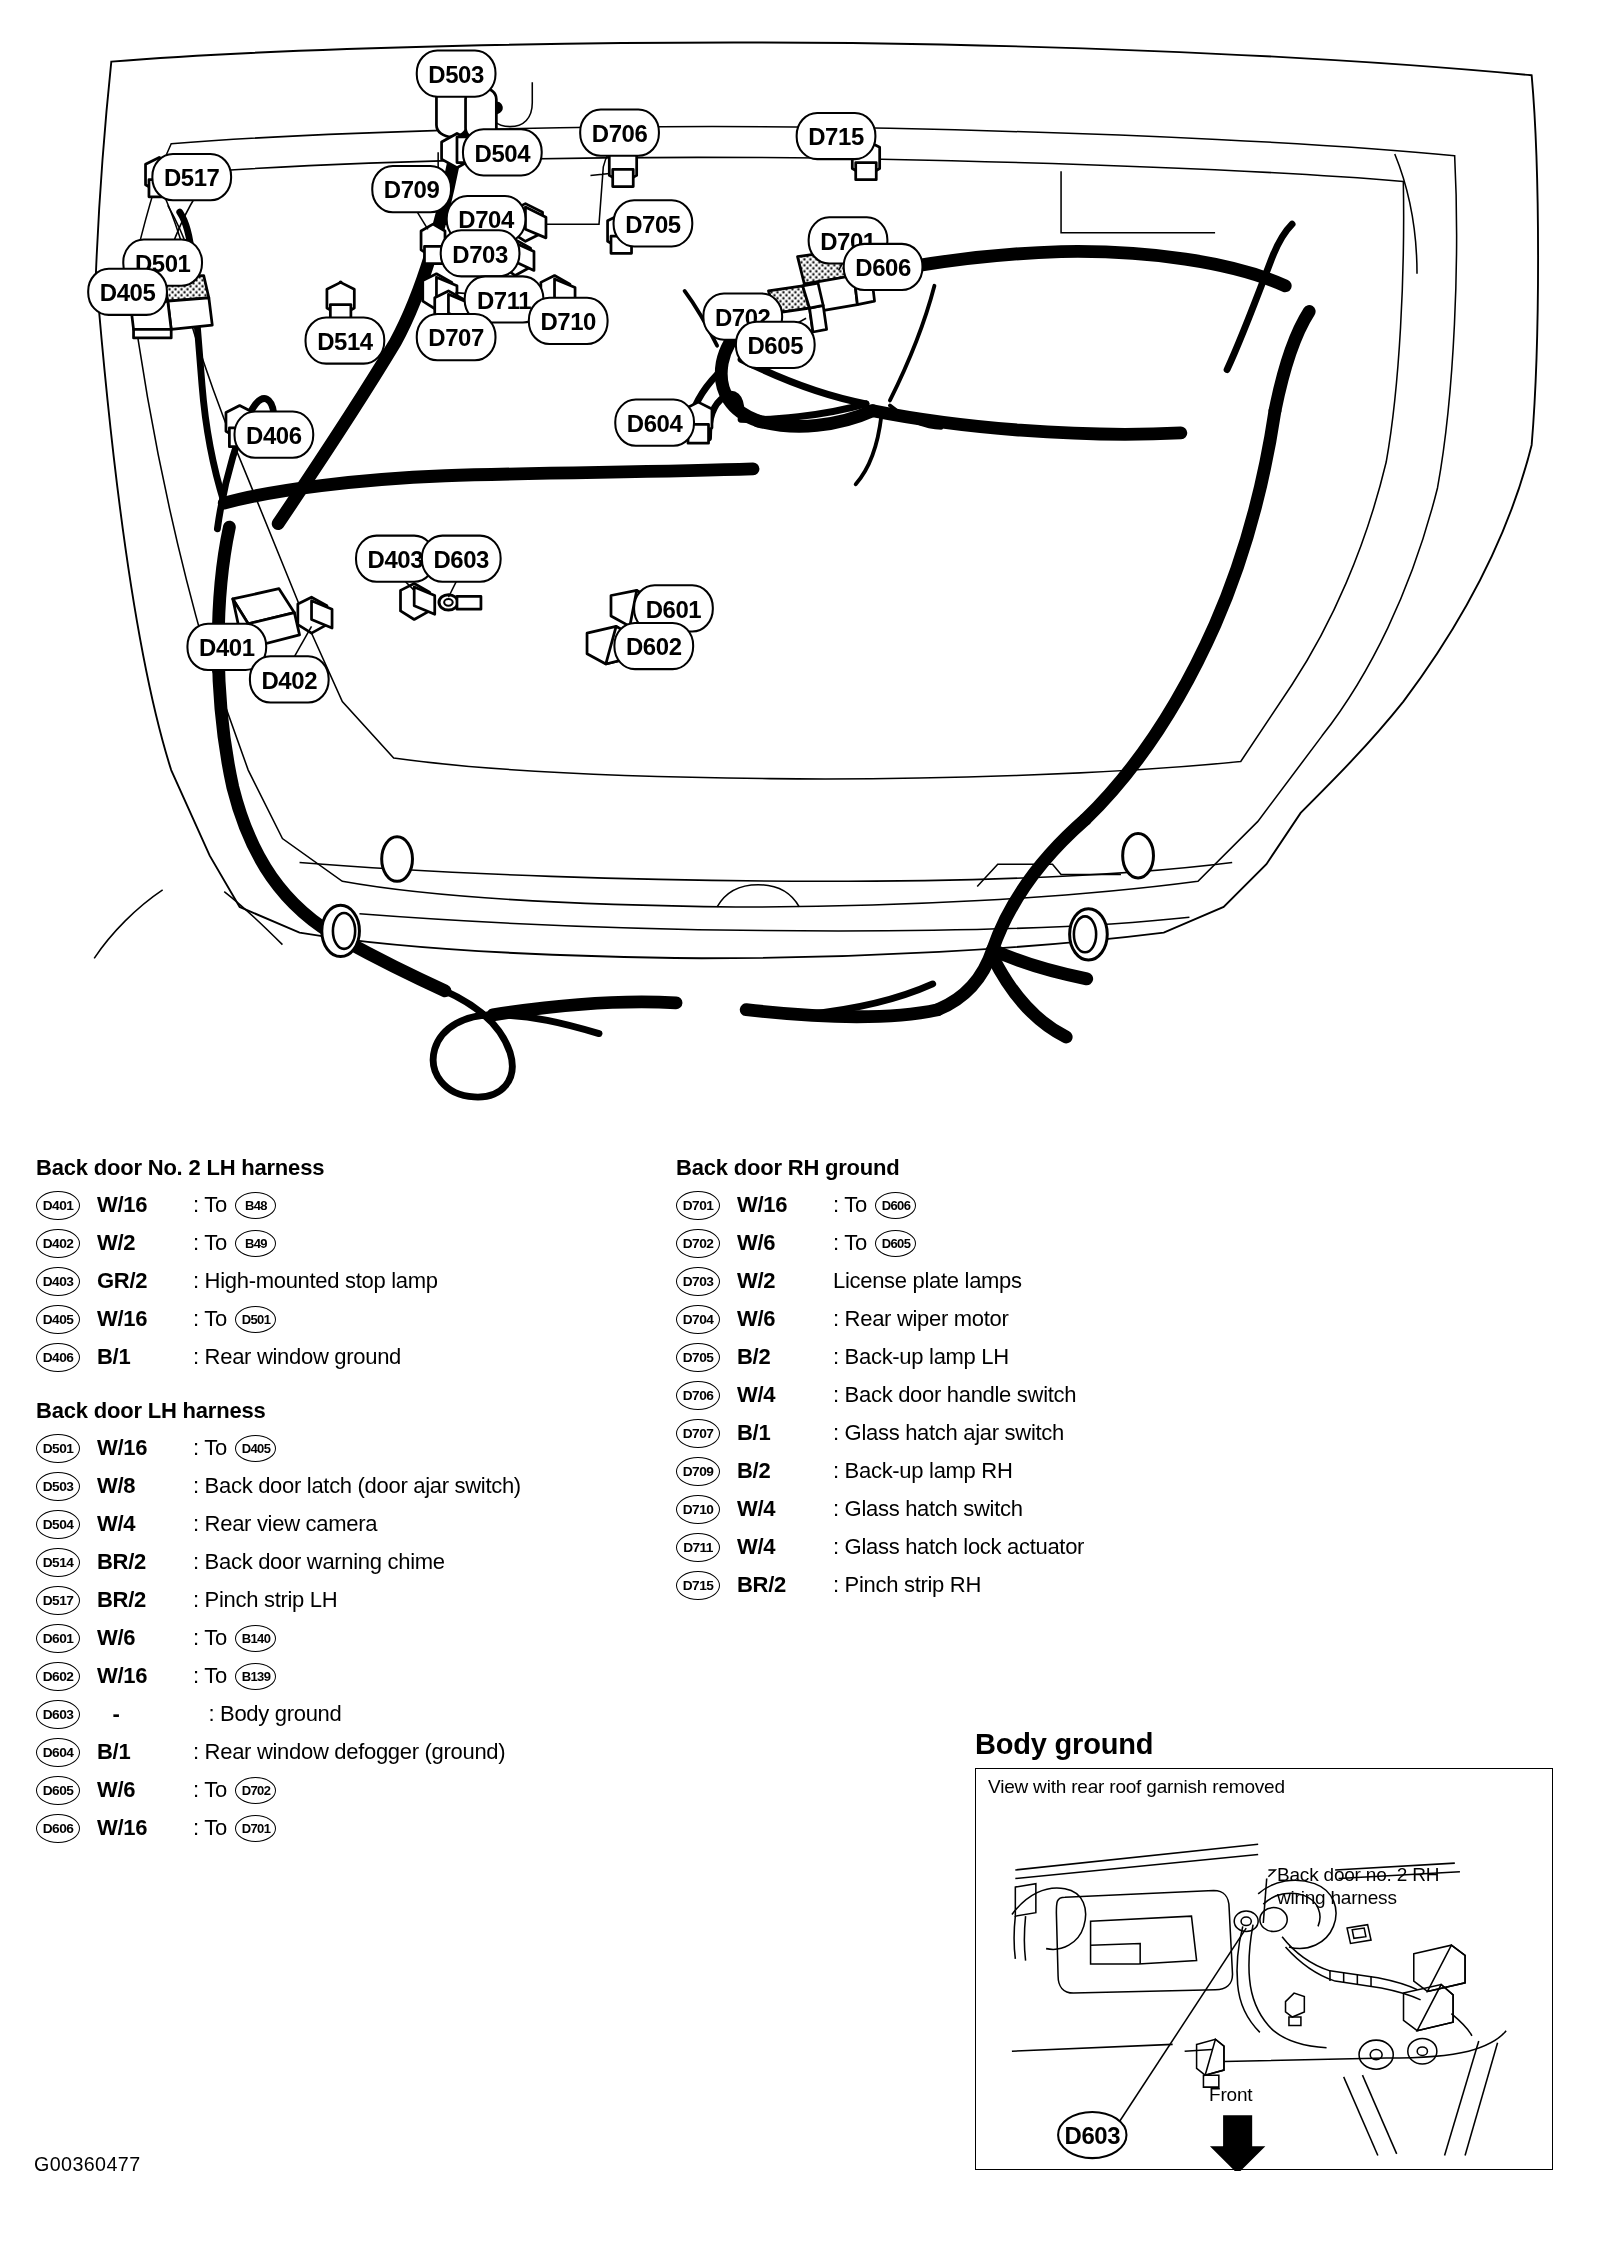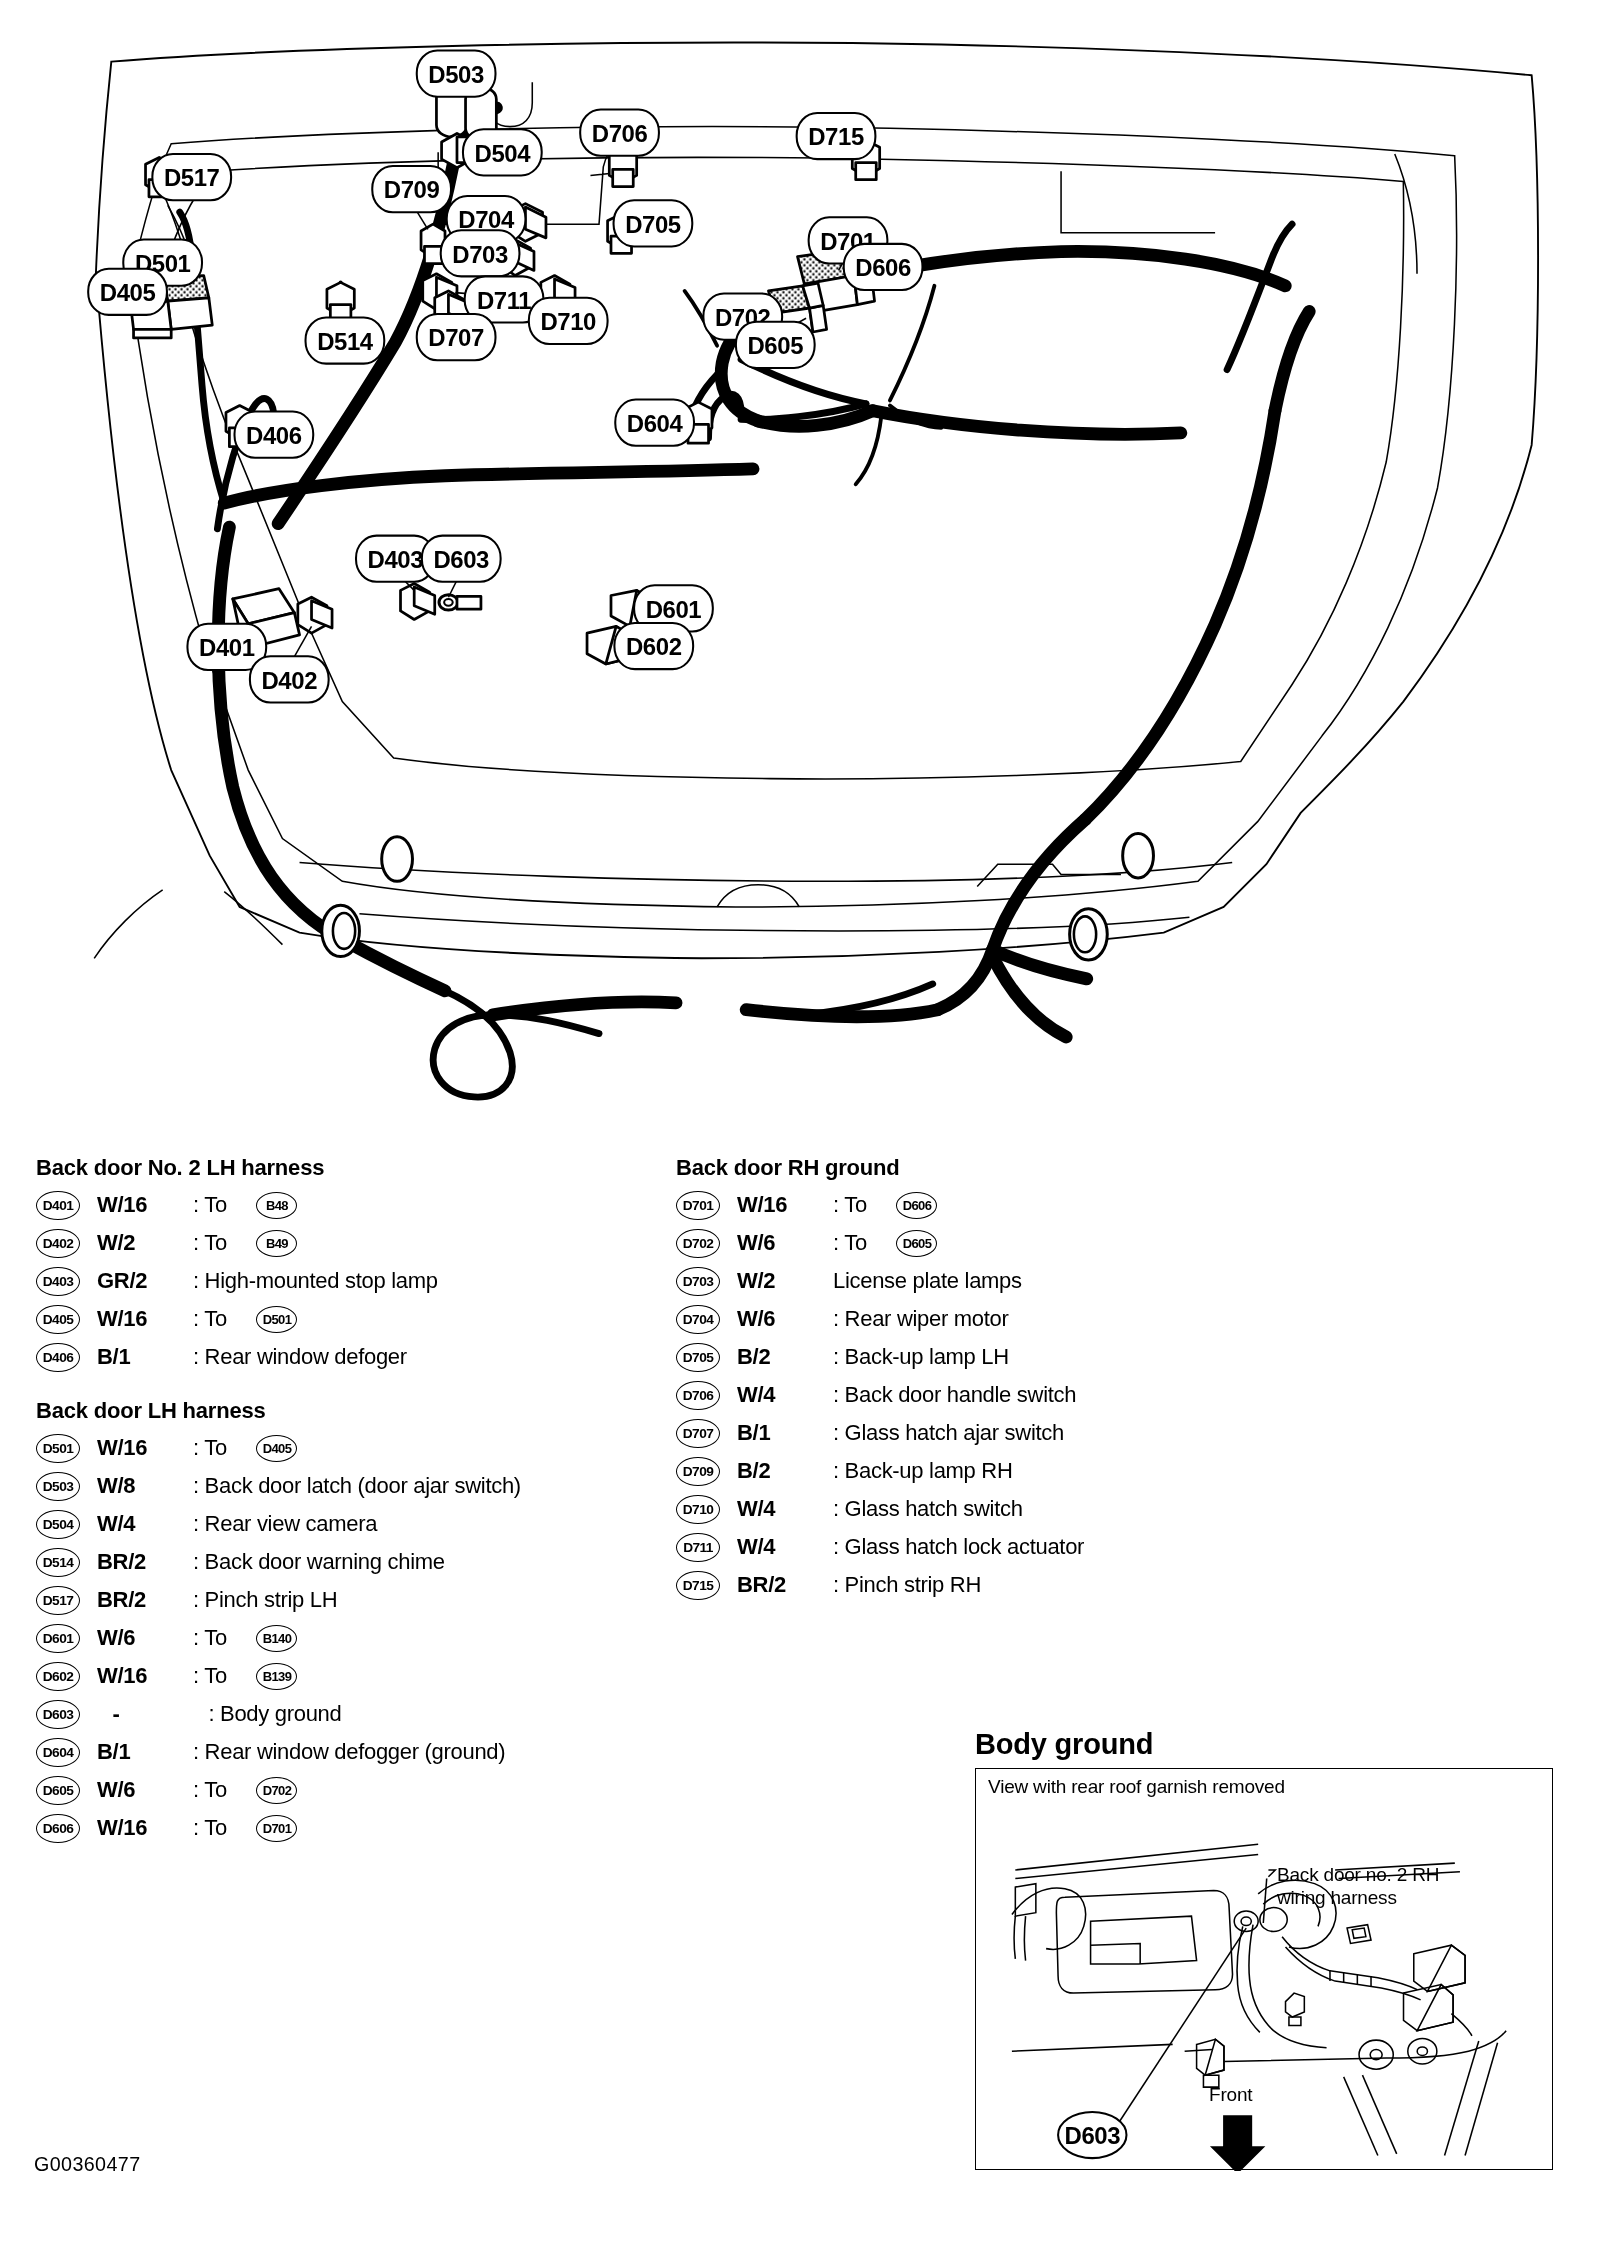--- a/index.html
+++ b/index.html
@@ -41,21 +41,21 @@
     box-sizing:border-box;
   }
   .code-bubble.sm{width:41px;height:27px;font-size:13px;}
   .row-gauge{
     flex:0 0 auto;width:96px;margin-left:17px;
     font-size:22px;font-weight:bold;letter-spacing:-0.3px;
   }
   .row-gauge.dash{text-align:left;padding-left:15.4px;}
   .row-desc{
     flex:0 0 auto;font-size:22px;letter-spacing:-0.3px;
-    display:flex;align-items:center;gap:21px;
+    display:flex;align-items:center;
   }
   .row-desc .to-target{margin-left:8.6px;}
 
   
   #body-ground-section{position:absolute;left:975px;top:1728px;width:582px;}
   #body-ground-section .group-title{font-size:29px;margin-bottom:6.8px;}
   #body-ground-box{
     border:1.7px solid #000;width:578px;height:402px;position:relative;
     box-sizing:border-box;background:#fff;
   }
@@ -516,21 +516,21 @@
         <div class="row-gauge">W/16</div>
         <div class="row-desc">
           <span>: To</span>
           <span class="code-bubble sm to-target">D501</span>
         </div>
       </div>
       <div class="legend-row">
         <div class="code-bubble">D406</div>
         <div class="row-gauge">B/1</div>
         <div class="row-desc">
-          <span>: Rear window defoger</span>
+          <span>: Rear window ground</span>
         </div>
       </div>
       <div class="group-title">Back door LH harness</div>
       <div class="legend-row">
         <div class="code-bubble">D501</div>
         <div class="row-gauge">W/16</div>
         <div class="row-desc">
           <span>: To</span>
           <span class="code-bubble sm to-target">D405</span>
         </div>

